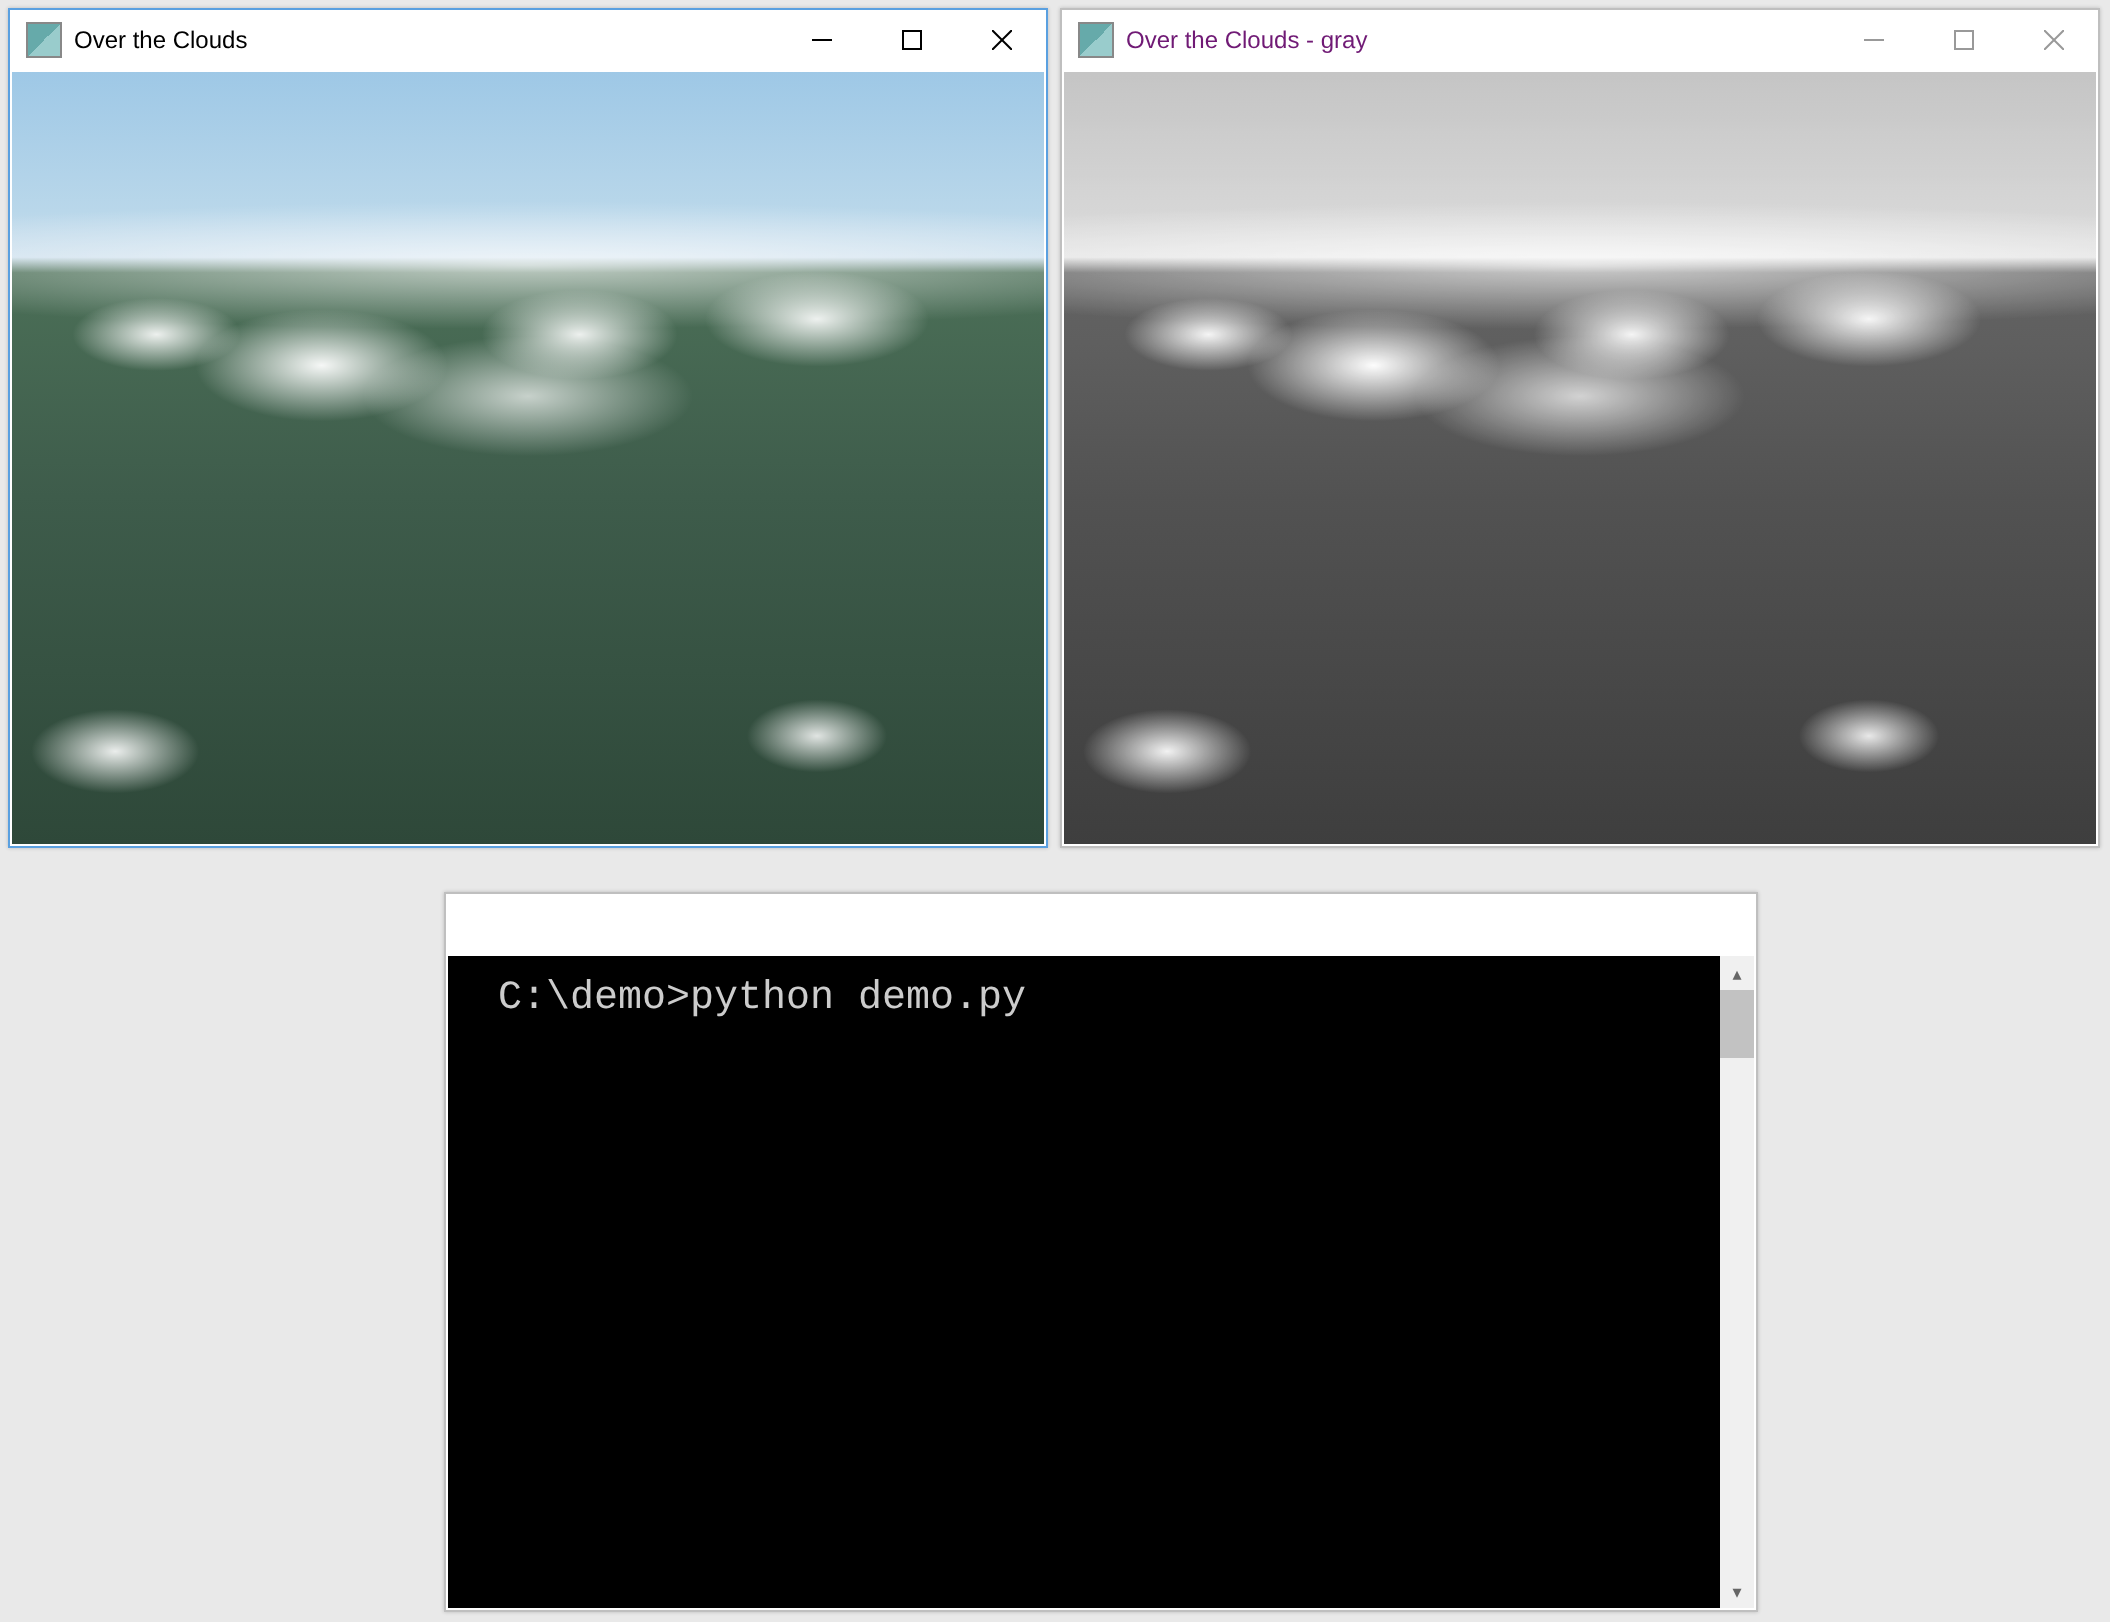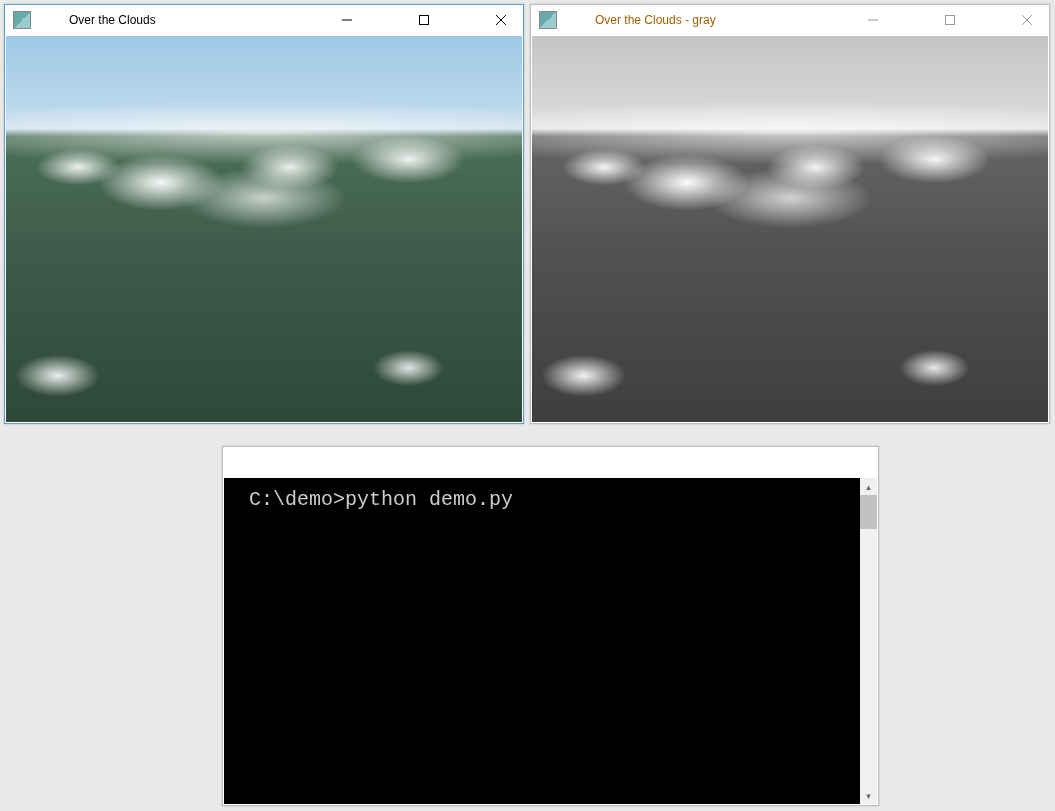--- a/index.html
+++ b/index.html
@@ -1,20 +1,20 @@
 <!DOCTYPE html>
 <html><head>
 <meta charset="utf-8">
 <style>
   html,body{margin:0;padding:0;width:1055px;height:811px;background:#e9e9e9;font-family:"Segoe UI",Arial,sans-serif;font-size:12px;color:#000;}
   .desktop{position:relative;width:1055px;height:811px;}
   .win{position:absolute;background:#fff;border:1px solid #5aa0e0;box-shadow:0 0 2px rgba(0,0,0,.2);}
   .win.inactive{border-color:#bfbfbf;}
-  .titlebar{height:30px;display:flex;align-items:center;background:#fff;gap:32px;}
-  .win.inactive .titlebar{color:#a16207;}
+  .titlebar{height:30px;display:flex;align-items:center;background:#fff;}
+  .win.inactive .titlebar{color:#701a75;}
   .app-icon{width:16px;height:16px;margin:0 6px 0 8px;display:inline-block;}
   .cv-icon{background:linear-gradient(135deg,#6aa 0 50%,#9cc 50% 100%);border:1px solid #888;}
   .cmd-icon{background:#000;border:1px solid #888;position:relative;}
   .cmd-icon::after{content:"C:\\";color:#ccc;font:7px/1 Consolas,monospace;position:absolute;left:1px;top:3px;}
   .title-text{flex:0 0 auto;padding-right:8px;white-space:nowrap;}
   .titlebar .spacer{flex:1 1 auto;}
   .win-btn{width:45px;height:30px;display:flex;align-items:center;justify-content:center;}
   .win-btn svg{width:10px;height:10px;stroke:#000;stroke-width:1;fill:none;}
   .win.inactive .win-btn svg{stroke:#999;}
   .client{position:absolute;left:1px;right:1px;top:31px;bottom:1px;overflow:hidden;}

